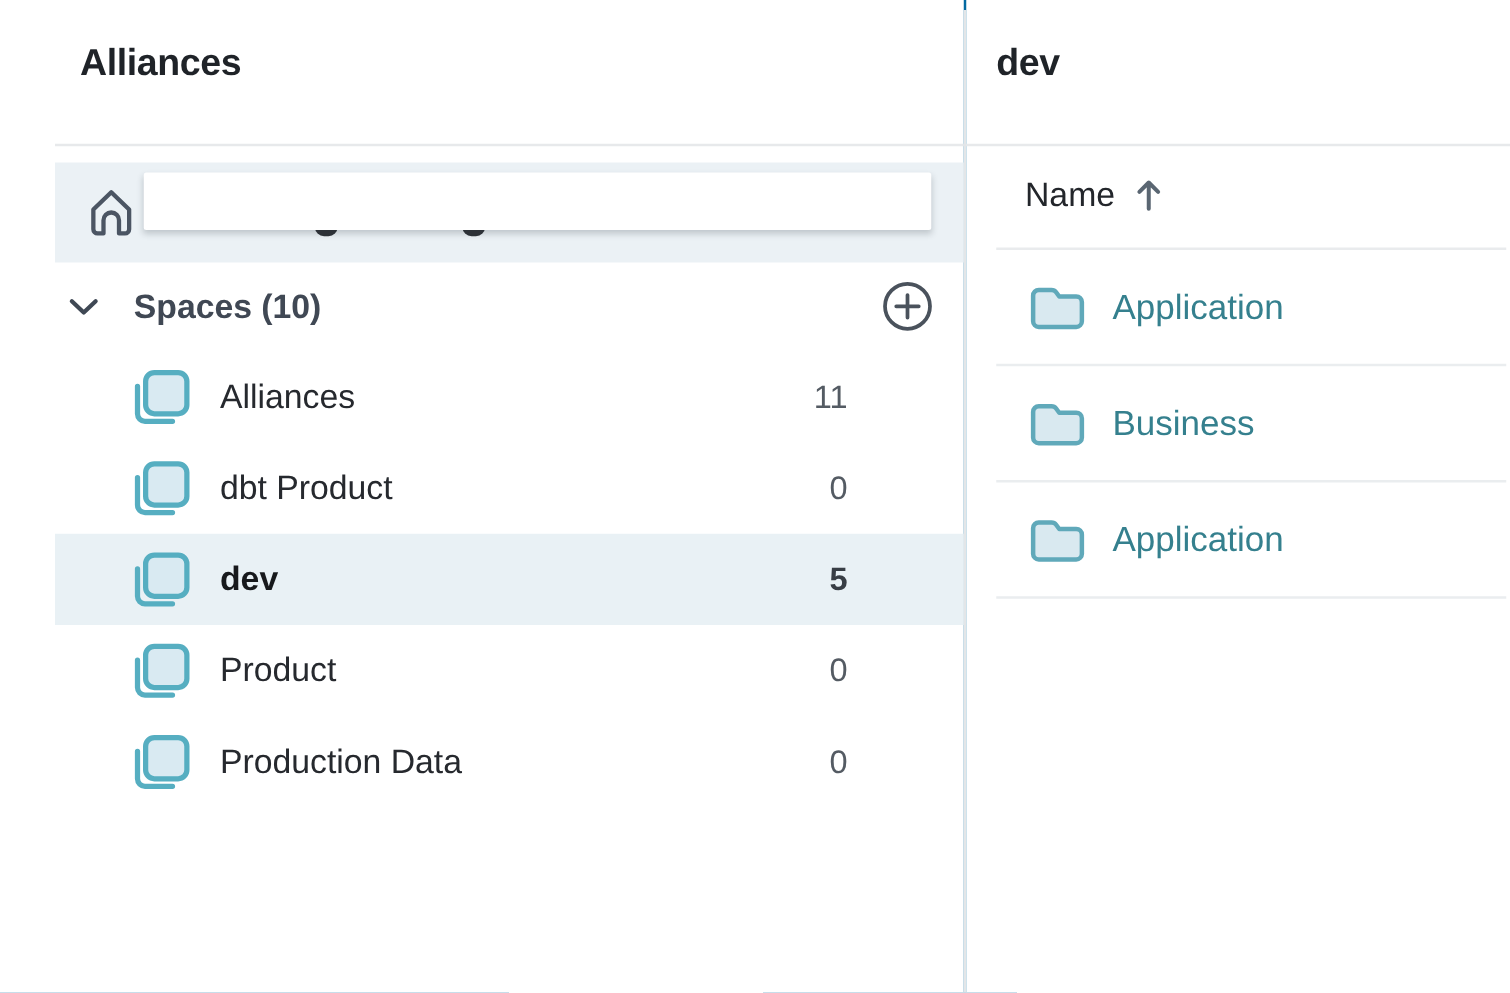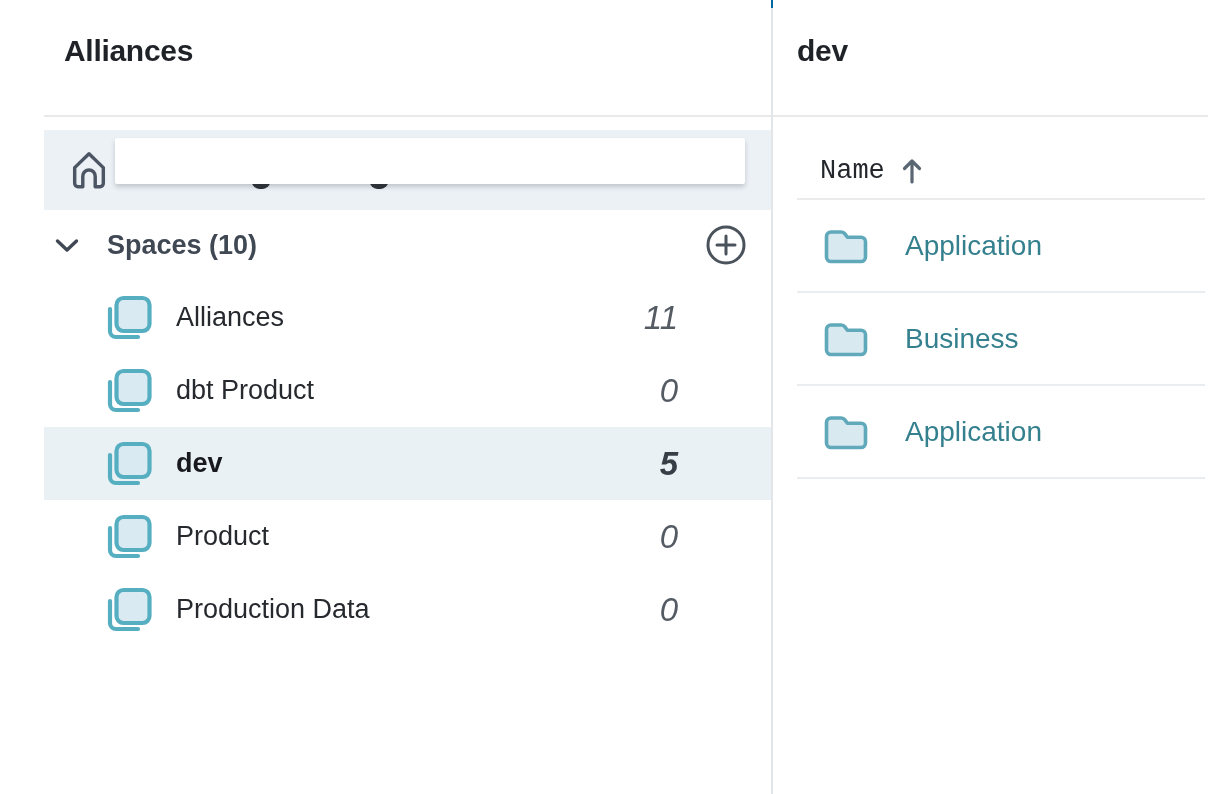--- a/index.html
+++ b/index.html
@@ -45,49 +45,49 @@
 
   .space-list { position: absolute; left: 44px; top: 281px; width: 727px; }
   .space-row {
     position: relative; width: 727px; height: 73px;
     display: flex; align-items: center;
   }
   .space-row.selected { background: #e9f1f5; }
   .space-icon { margin-left: 58px; display: flex; flex: 0 0 auto; }
   .space-name { margin-left: 22px; font-size: 27px; color: #26292e; }
   .space-row.selected .space-name { font-weight: 700; color: #17191c; }
-  .space-count { margin-left: auto; padding-right: 93px; font-size: 33px; color: #545b63; font-style: italic; }
+  .space-count { margin-left: auto; padding-right: 93px; font-size: 26px; color: #545b63; }
   .space-row.selected .space-count { font-weight: 700; color: #383e45; }
 
   
   .v-separator { position: absolute; left: 771px; top: 8px; width: 2px; height: 786px; background: #e3e6e8; }
 
   
   .right-panel { position: absolute; left: 773px; top: 0; width: 435px; height: 794px; background: #ffffff; }
   .right-title {
     position: absolute; left: 24px; top: 34px;
     font-size: 30px; font-weight: 700; color: #1f2328; letter-spacing: -0.3px;
   }
   .right-header-divider { position: absolute; left: 0; top: 115px; width: 435px; height: 2px; background: #e7e9eb; }
 
   .table-header {
-    position: absolute; left: 47px; top: 149px; height: 44px;
-    display: flex; align-items: center; font-family: Liberation Mono, monospace;
+    position: absolute; left: 47px; top: 134px; height: 44px;
+    display: flex; align-items: center;
   }
   .name-header-label { font-size: 27px; font-weight: 500; color: #23262b; }
   .sort-arrow { margin-left: 16px; display: flex; }
   .table-header-divider { position: absolute; left: 24px; top: 198px; width: 408px; height: 2px; background: #e9ebed; }
 
   .folder-table { position: absolute; left: 24px; top: 200px; width: 408px; }
   .folder-row {
     height: 93px; display: flex; align-items: center;
     border-bottom: 2px solid #eaedef; cursor: pointer;
   }
   .folder-icon { margin-left: 25px; display: flex; flex: 0 0 auto; }
-  .folder-name { margin-left: 35px; font-size: 28px; color: #35808e; }
+  .folder-name { margin-left: 20px; font-size: 28px; color: #35808e; }
 </style>
 </head>
 <body>
 
 <div class="app">
 
   <div class="left-panel">
 
     <div class="panel-title">Alliances</div>
     <div class="left-header-divider"></div>

